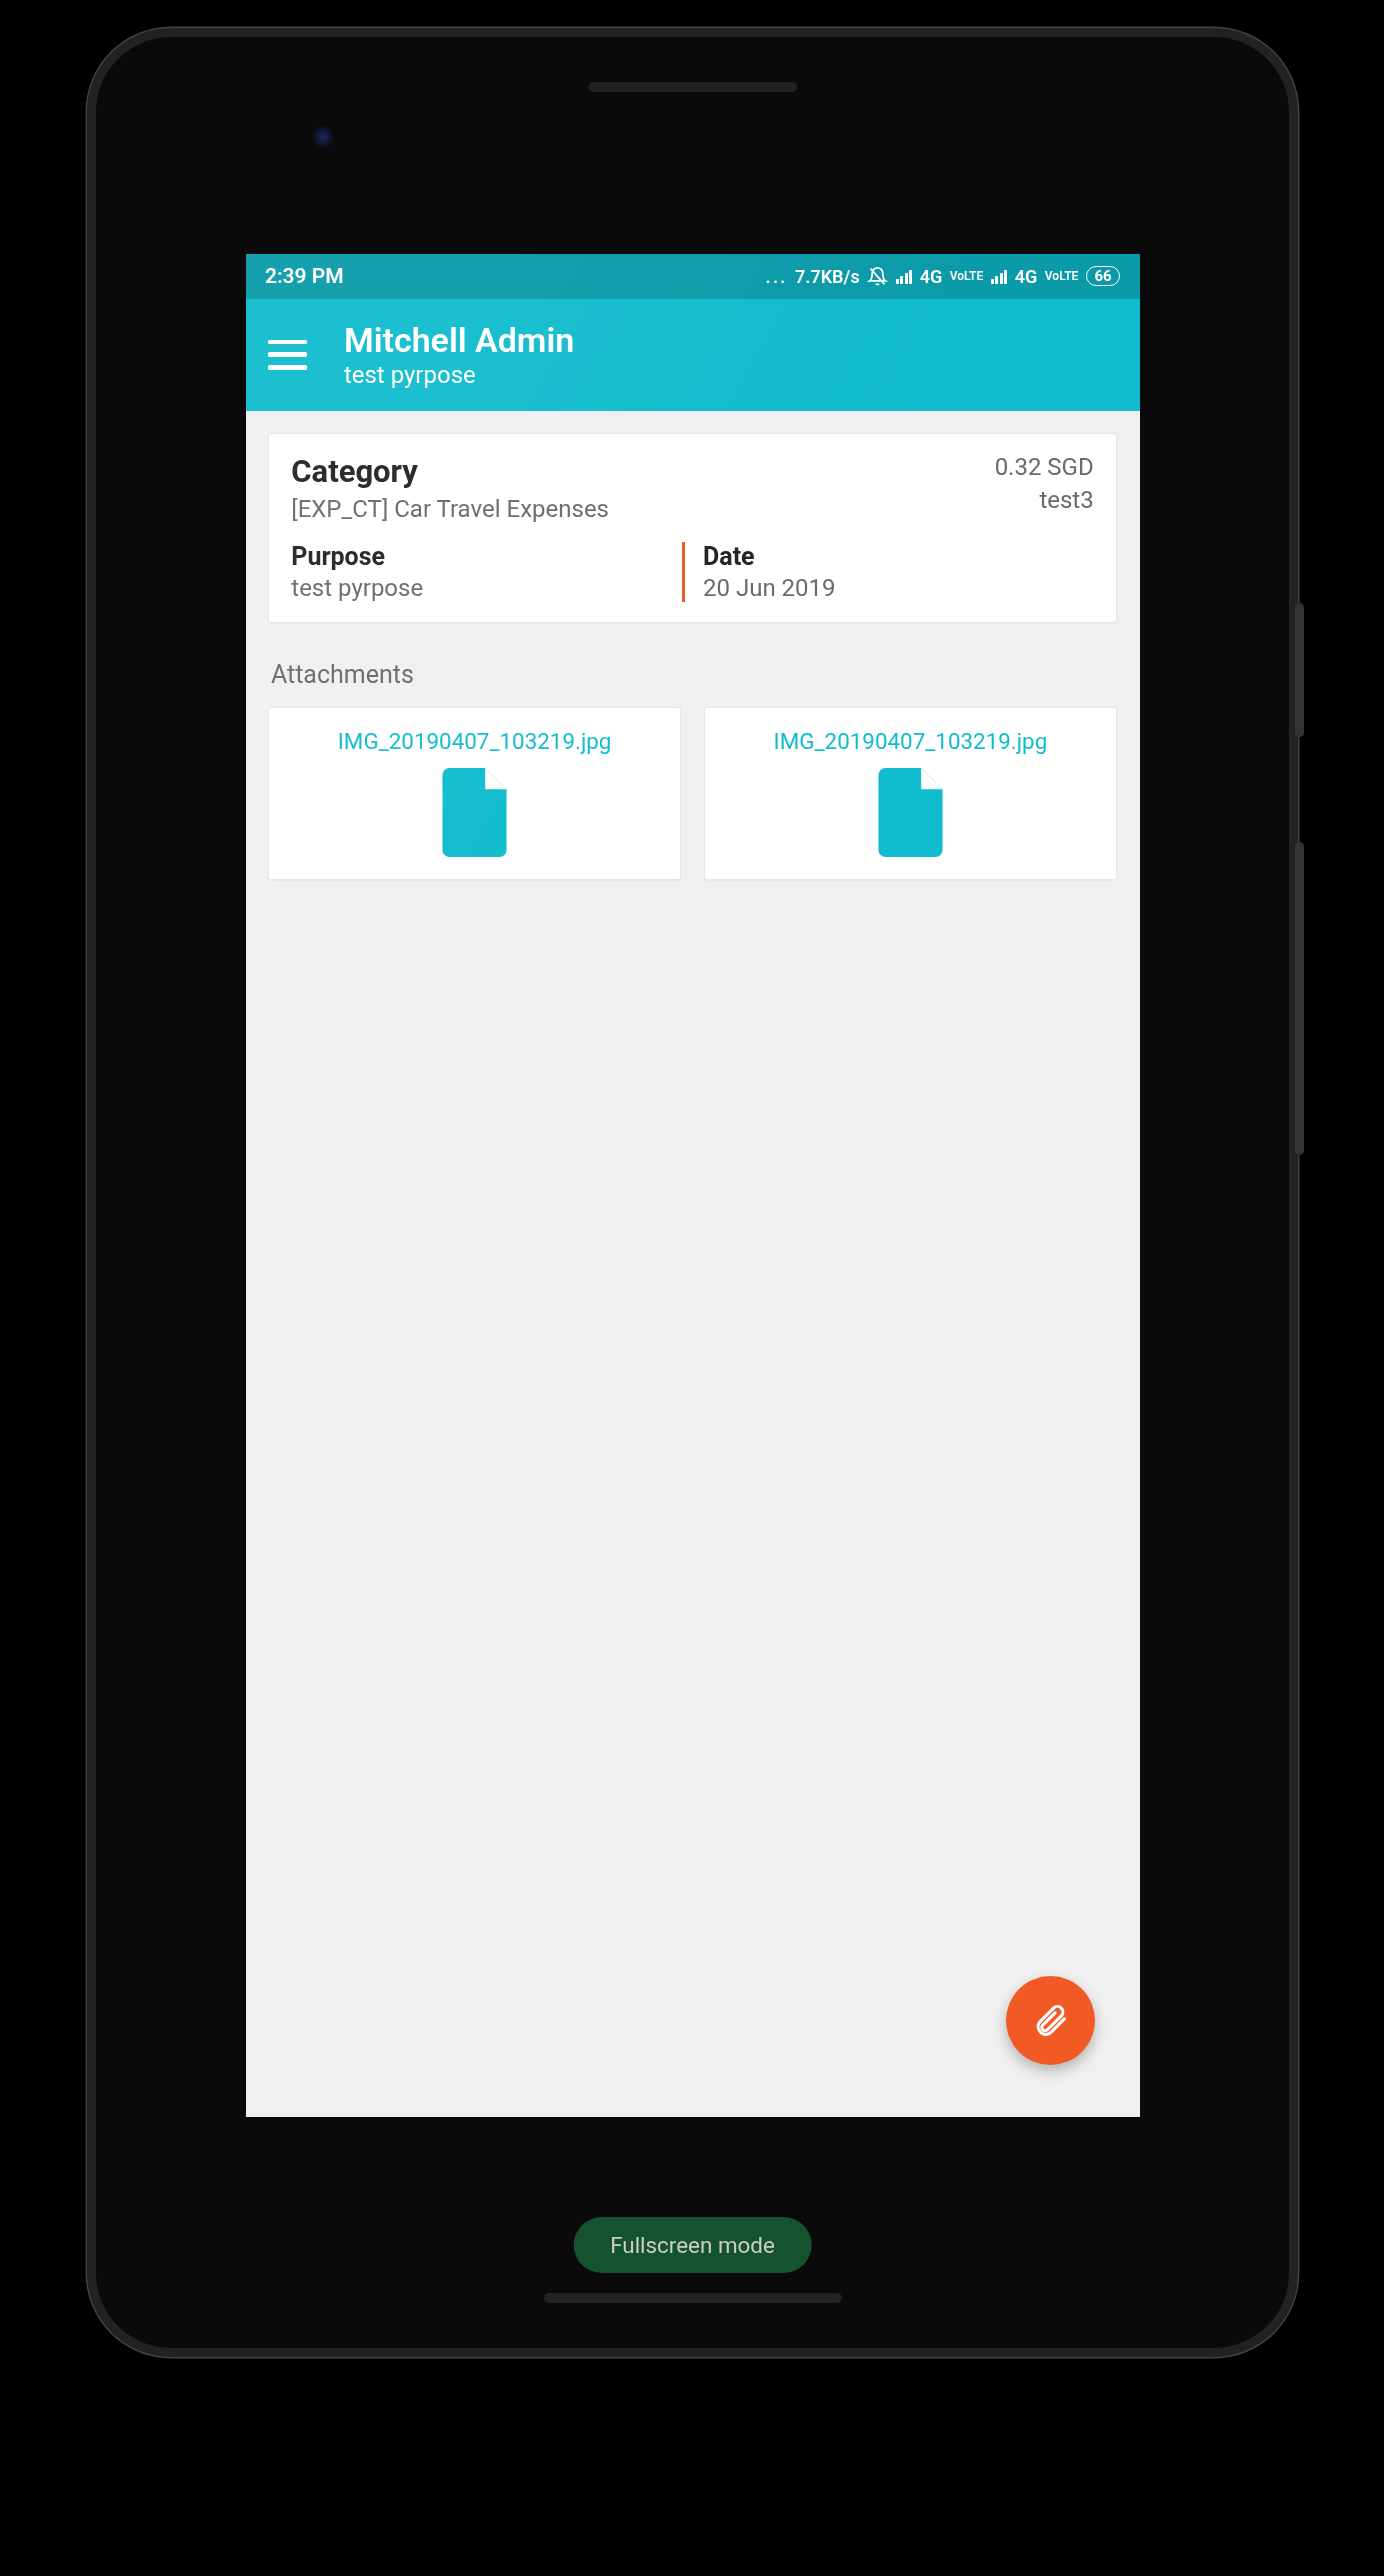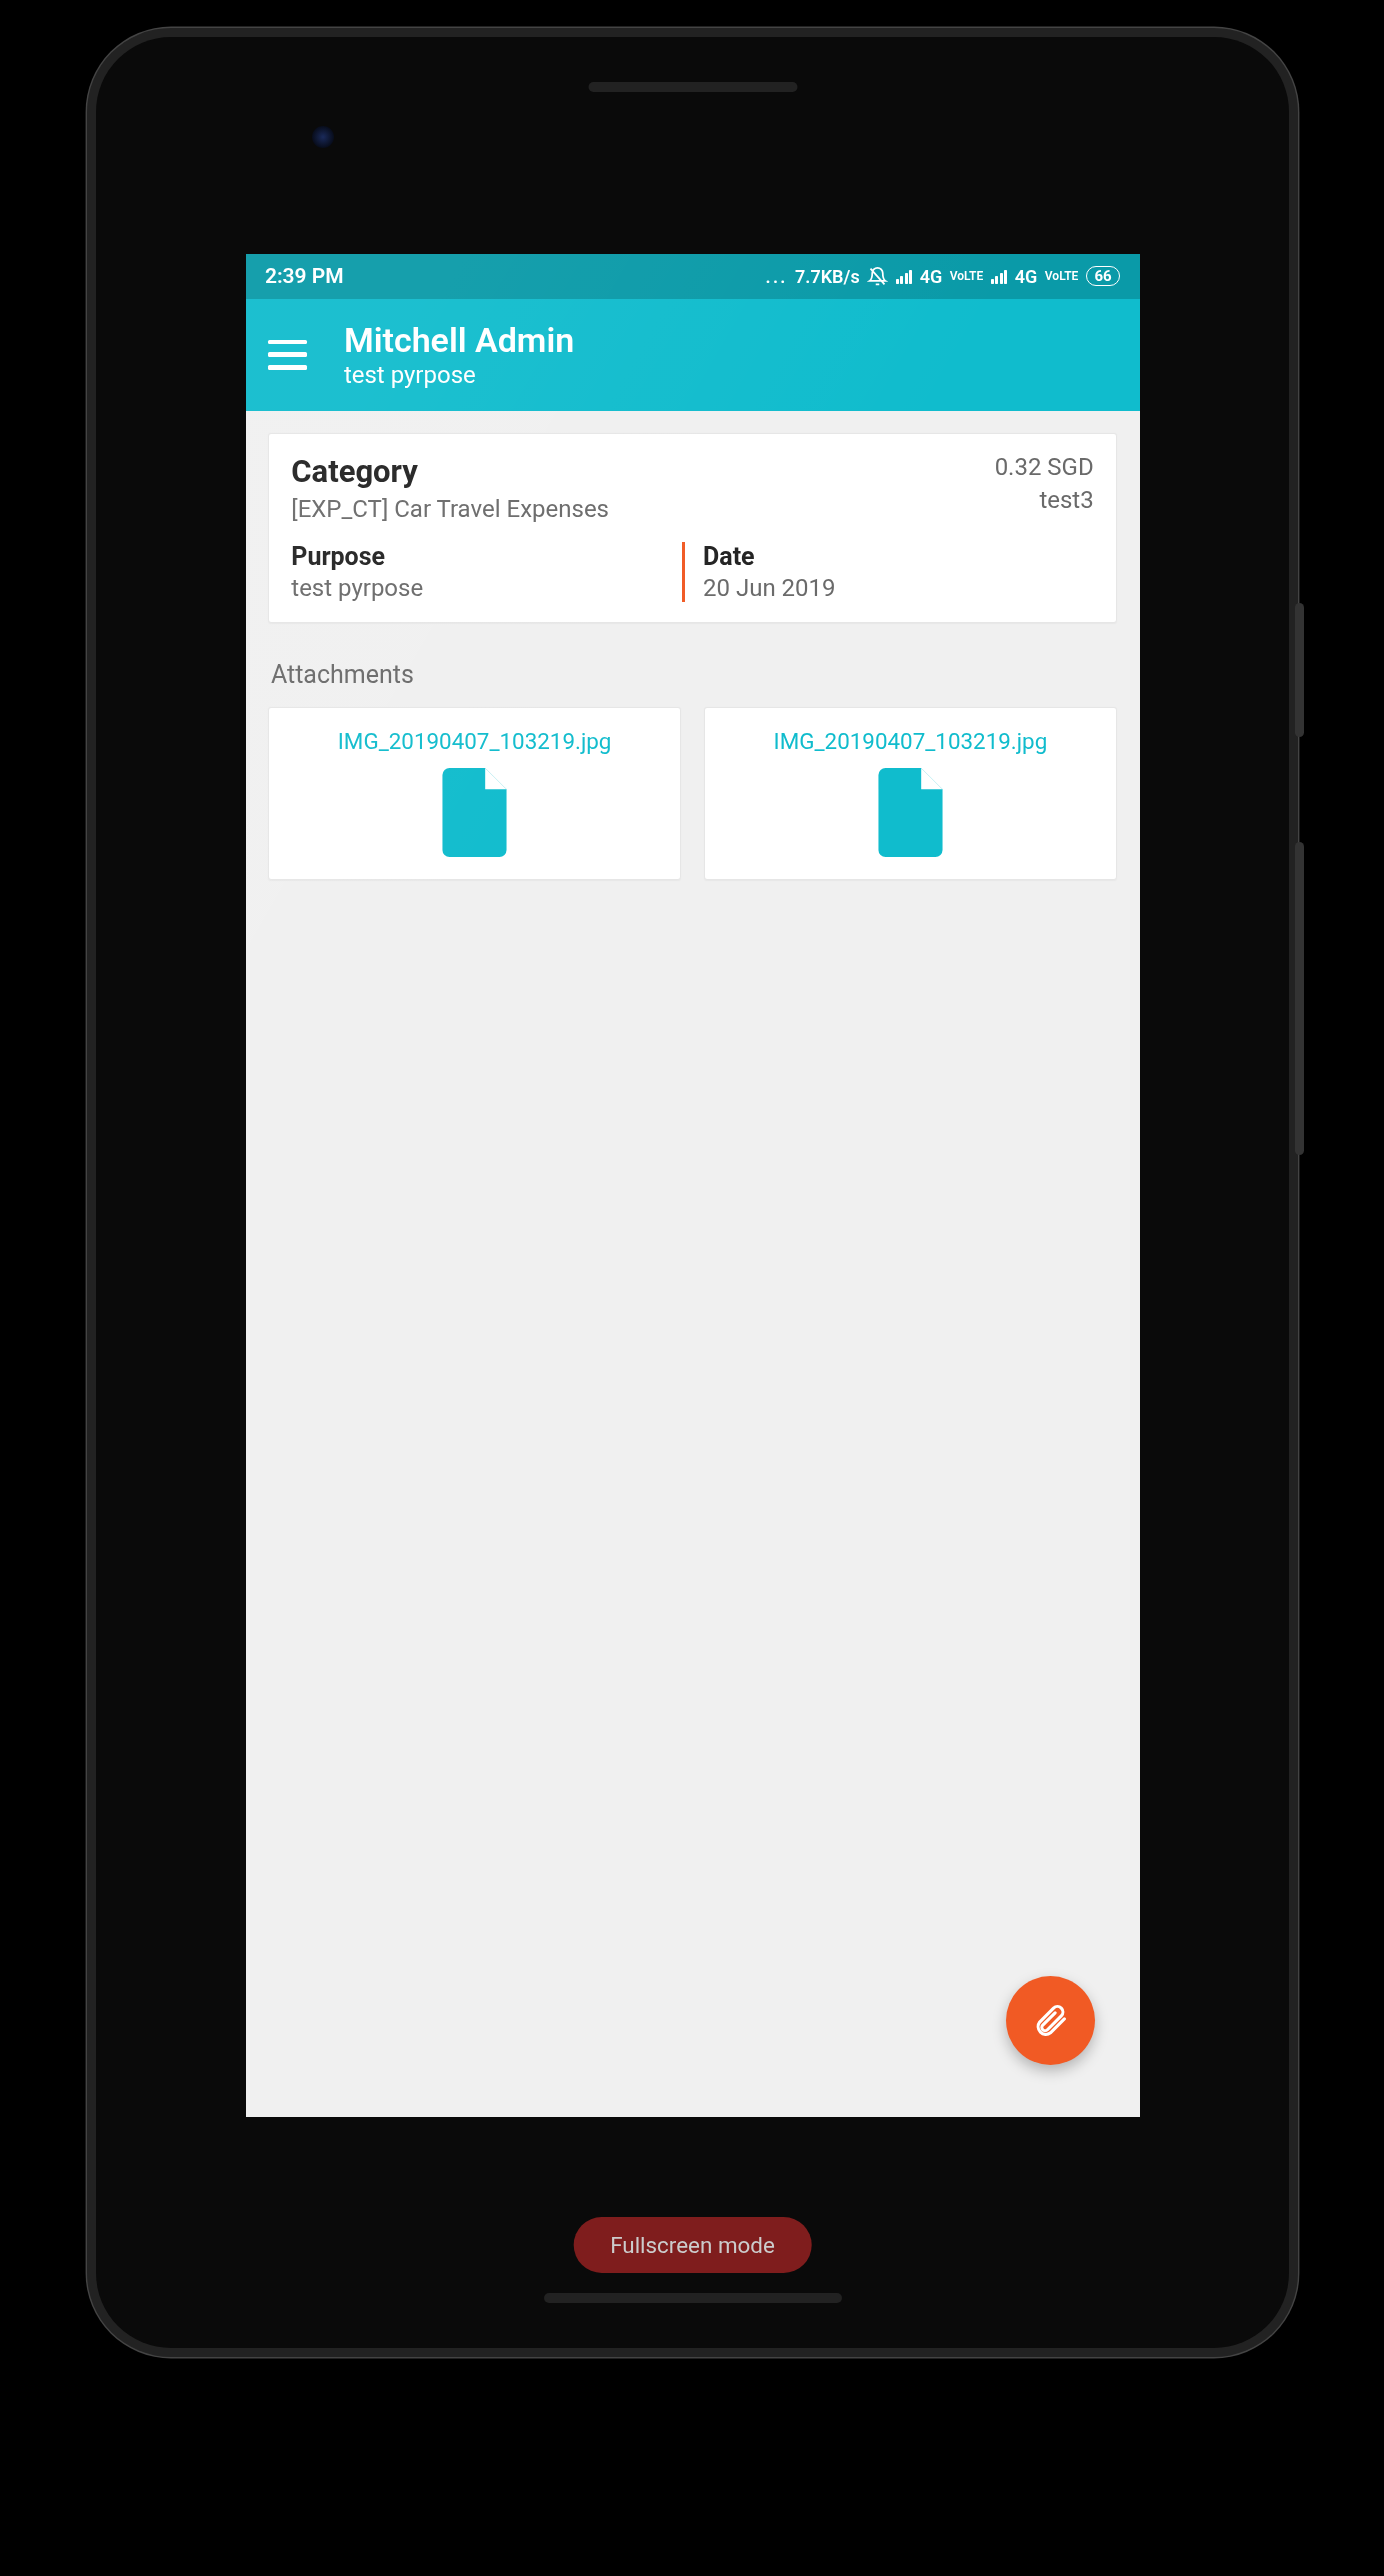--- a/index.html
+++ b/index.html
@@ -247,21 +247,21 @@
   }
   .fab svg {
     width: 37px;
     height: 37px;
   }
   .fullscreen-pill {
     position: absolute;
     bottom: 75px;
     left: 50%;
     transform: translateX(-50%);
-    background: #7f1d1d;
+    background: #14532d;
     color: #ccc;
     font-size: 22.4px;
     padding: 15px 37px;
     border-radius: 33px;
   }
   .screen-glare {
     position:absolute;
     top:0;
     left:0;
     right:0;

